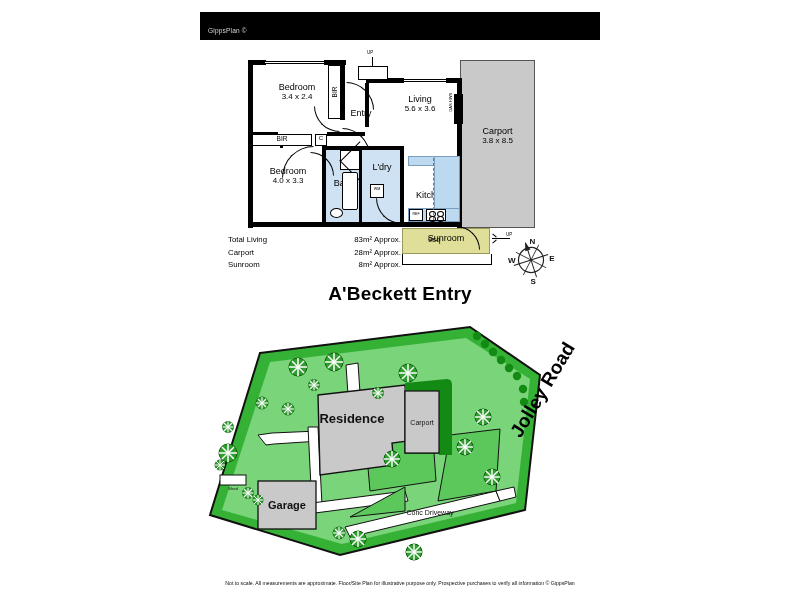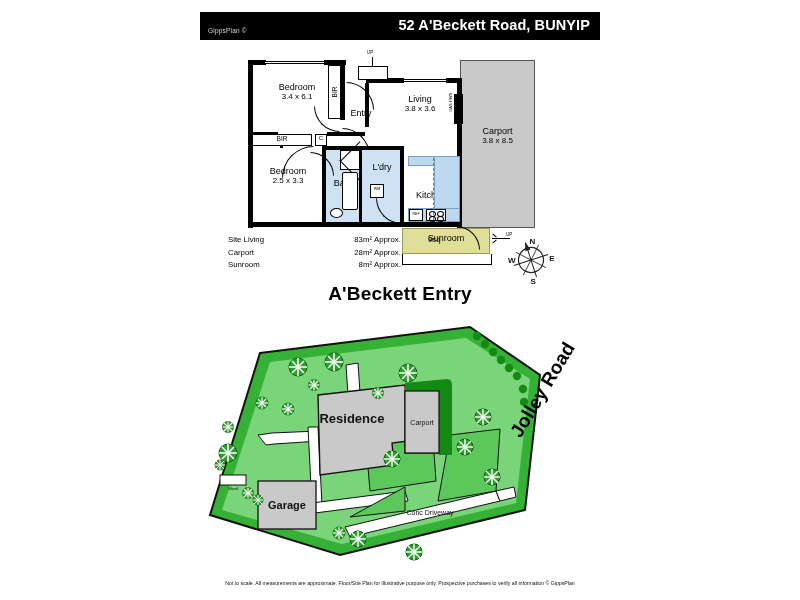--- a/index.html
+++ b/index.html
@@ -53,21 +53,20 @@
 
   
   #footer{position:absolute;left:0;top:580px;width:800px;text-align:center;
           font-size:5.2px;color:#111;letter-spacing:0px;}
 </style>
 </head>
 <body>
 
 <div id="header">
   <div class="brand">GippsPlan ©</div>
-  <div class="addr">52 A'Beckett Road, BUNYIP</div>
 </div>
 
 <div id="floorplan">
 
   <div class="room grey" style="left:230px;top:12px;width:75px;height:168px;"></div>
   <div class="rlabel" style="left:230px;top:78px;width:75px;">
     <div class="rname">Carport</div>
     <div class="rdim">3.8 x 8.5</div>
   </div>
 
@@ -87,21 +86,21 @@
   <div class="wall" style="left:18px;top:174px;width:78px;height:5px;"></div>
 
   <div class="wall" style="left:92px;top:174px;width:64px;height:5px;"></div>
 
   <div class="wall" style="left:227px;top:30px;width:5px;height:150px;"></div>
 
   <div class="wall" style="left:156px;top:174px;width:74px;height:5px;"></div>
 
   <div class="rlabel" style="left:22px;top:34px;width:90px;">
     <div class="rname">Bedroom</div>
-    <div class="rdim">3.4 x 6.1</div>
+    <div class="rdim">3.4 x 2.4</div>
   </div>
 
   <div class="thin" style="left:98px;top:17px;width:14px;height:54px;"></div>
   <div style="position:absolute;left:98px;top:17px;width:14px;height:54px;
               font-size:6.5px;line-height:54px;text-align:center;">
     <span style="display:inline-block;transform:rotate(-90deg);">BIR</span>
   </div>
   <div class="wall" style="left:110px;top:12px;width:5px;height:60px;"></div>
 
   <div class="wall" style="left:18px;top:84px;width:30px;height:4px;"></div>
@@ -109,21 +108,21 @@
   <div class="thin" style="left:22px;top:86px;width:60px;height:12px;"></div>
   <div style="position:absolute;left:22px;top:87px;width:60px;font-size:6.5px;text-align:center;">BIR</div>
 
   <div class="thin" style="left:85px;top:86px;width:12px;height:12px;"></div>
   <div style="position:absolute;left:85px;top:87px;width:12px;font-size:6px;text-align:center;">C</div>
 
   <div class="wall" style="left:97px;top:84px;width:38px;height:4px;"></div>
 
   <div class="rlabel" style="left:20px;top:118px;width:76px;">
     <div class="rname">Bedroom</div>
-    <div class="rdim">2.5 x 3.3</div>
+    <div class="rdim">4.0 x 3.3</div>
   </div>
 
   <div class="wall" style="left:92px;top:100px;width:4px;height:78px;"></div>
 
   <div class="arc" style="left:52px;top:98px;width:32px;height:32px;
               border-color:#000 transparent transparent #000;
               border-radius:100% 0 0 0;transform:rotate(0deg);"></div>
   <div class="wall" style="left:50px;top:98px;width:3px;height:2px;"></div>
 
   <div class="rlabel" style="left:104px;top:60px;width:54px;">
@@ -143,21 +142,21 @@
     <div style="position:absolute;left:8px;top:7px;width:1px;height:20px;background:#000;"></div>
     <div style="position:absolute;left:5px;top:24px;width:7px;height:1px;background:#000;
                 transform:rotate(40deg);"></div>
     <div style="position:absolute;left:5px;top:24px;width:7px;height:1px;background:#000;
                 transform:rotate(-40deg);"></div>
   </div>
   <div class="thin" style="left:128px;top:18px;width:30px;height:14px;"></div>
 
   <div class="rlabel" style="left:158px;top:46px;width:64px;">
     <div class="rname">Living</div>
-    <div class="rdim">3.8 x 3.6</div>
+    <div class="rdim">5.6 x 3.6</div>
   </div>
 
   <div class="wall" style="left:135px;top:35px;width:4px;height:44px;"></div>
 
   <div class="arc" style="left:112px;top:80px;width:28px;height:28px;
               border-color:#000 #000 transparent transparent;
               border-radius:0 100% 0 0;"></div>
 
   <div style="position:absolute;left:212px;top:52px;width:12px;height:22px;
               font-size:4px;line-height:4.6px;text-align:center;">
@@ -244,21 +243,21 @@
   <div style="position:absolute;left:262px;top:184px;width:24px;height:12px;">
     <div style="position:absolute;left:14px;top:0px;font-size:4.5px;">UP</div>
     <div style="position:absolute;left:0;top:6px;width:18px;height:1px;background:#000;"></div>
     <div style="position:absolute;left:0;top:3px;width:5px;height:1px;background:#000;transform:rotate(40deg);"></div>
     <div style="position:absolute;left:0;top:9px;width:5px;height:1px;background:#000;transform:rotate(-40deg);"></div>
   </div>
 </div>
 
 <div id="areas">
   <div class="r">
-    <span class="c1">Site Living</span>
+    <span class="c1">Total Living</span>
     <span class="c2">83m²</span>
     <span class="c3">Approx.</span>
     <span class="c4">9sq</span>
   </div>
   <div class="r">
     <span class="c1">Carport</span>
     <span class="c2">28m²</span>
     <span class="c3">Approx.</span>
     <span class="c4"></span>
   </div>

